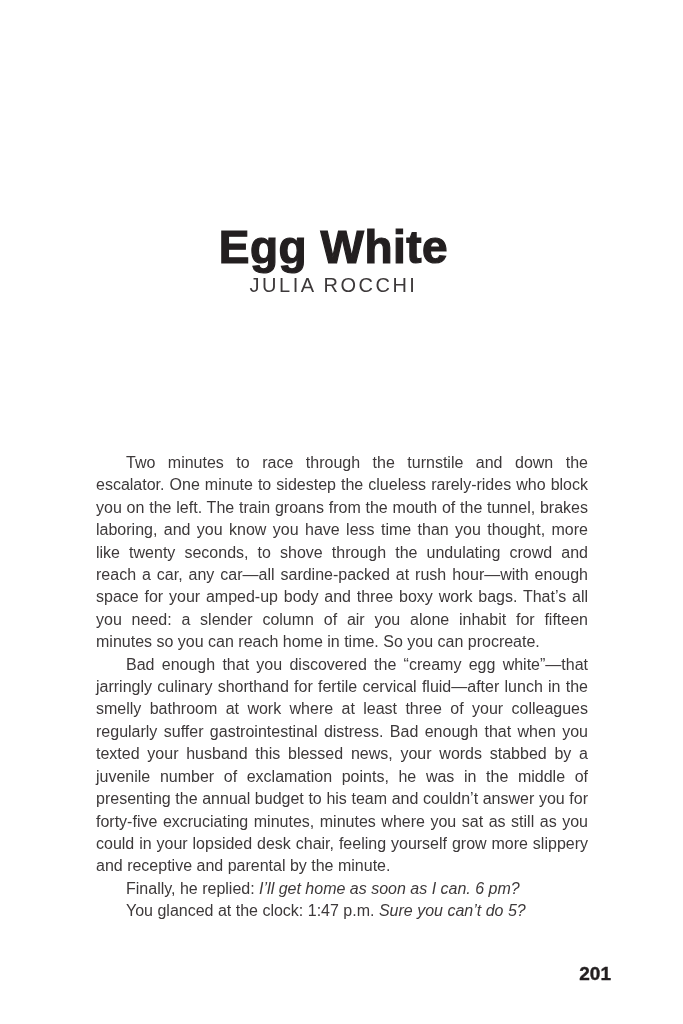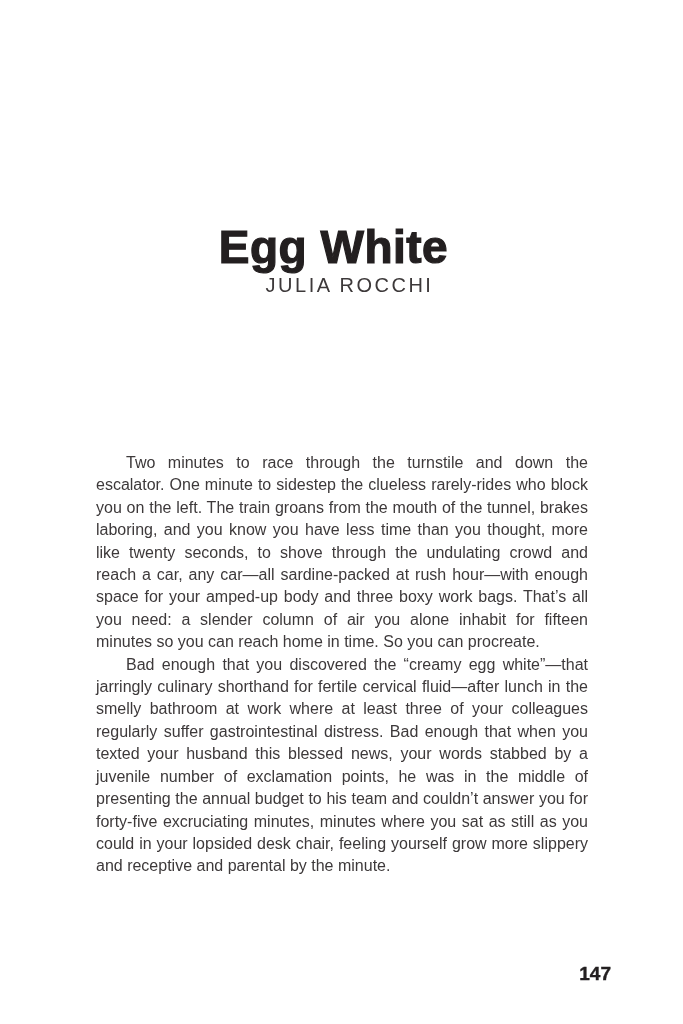--- a/index.html
+++ b/index.html
@@ -27,21 +27,20 @@
   .story-author {
     position: absolute;
     top: 274px;
     left: 0;
     width: 100%;
     text-align: center;
     font-size: 20px;
     font-weight: 400;
     letter-spacing: 2.5px;
     color: var(--ink, #3d393a);
-    padding-left: 16px;
   }
   .story-body {
     position: absolute;
     top: 452px;
     left: 96px;
     width: 492px;
     font-size: 16px;
     line-height: 22.4px;
     color: var(--ink, #3d393a);
   }
@@ -78,18 +77,20 @@
   <h1 class="story-title">Egg White</h1>
 
   <div class="story-author">JULIA ROCCHI</div>
 
   <div class="story-body">
 
     <p class="indent">Two minutes to race through the turnstile and down the escalator. One minute to sidestep the clueless rarely-rides who block you on the left. The train groans from the mouth of the tunnel, brakes laboring, and you know you have less time than you thought, more like twenty seconds, to shove through the undulating crowd and reach a car, any car—all sardine-packed at rush hour—with enough space for your amped-up body and three boxy work bags. That’s all you need: a slender column of air you alone inhabit for fifteen minutes so you can reach home in time. So you can procreate.</p>
 
     <p class="indent">Bad enough that you discovered the “creamy egg white”—that jarringly culinary shorthand for fertile cervical fluid—after lunch in the smelly bathroom at work where at least three of your colleagues regularly suffer gastrointestinal distress. Bad enough that when you texted your husband this blessed news, your words stabbed by a juvenile number of exclamation points, he was in the middle of presenting the annual budget to his team and couldn’t answer you for forty-five excruciating minutes, minutes where you sat as still as you could in your lopsided desk chair, feeling yourself grow more slippery and receptive and parental by the minute.</p>
 
+    <p class="indent dialogue"><span>Finally, he replied: </span><em>I’ll get home as soon as I can. 6 pm?</em></p>
 
+    <p class="indent dialogue"><span>You glanced at the clock: 1:47 p.m. </span><em>Sure you can’t do 5?</em></p>
   </div>
 
-  <div class="page-number">147</div>
+  <div class="page-number">201</div>
 
 </div>
 
 </body></html>

